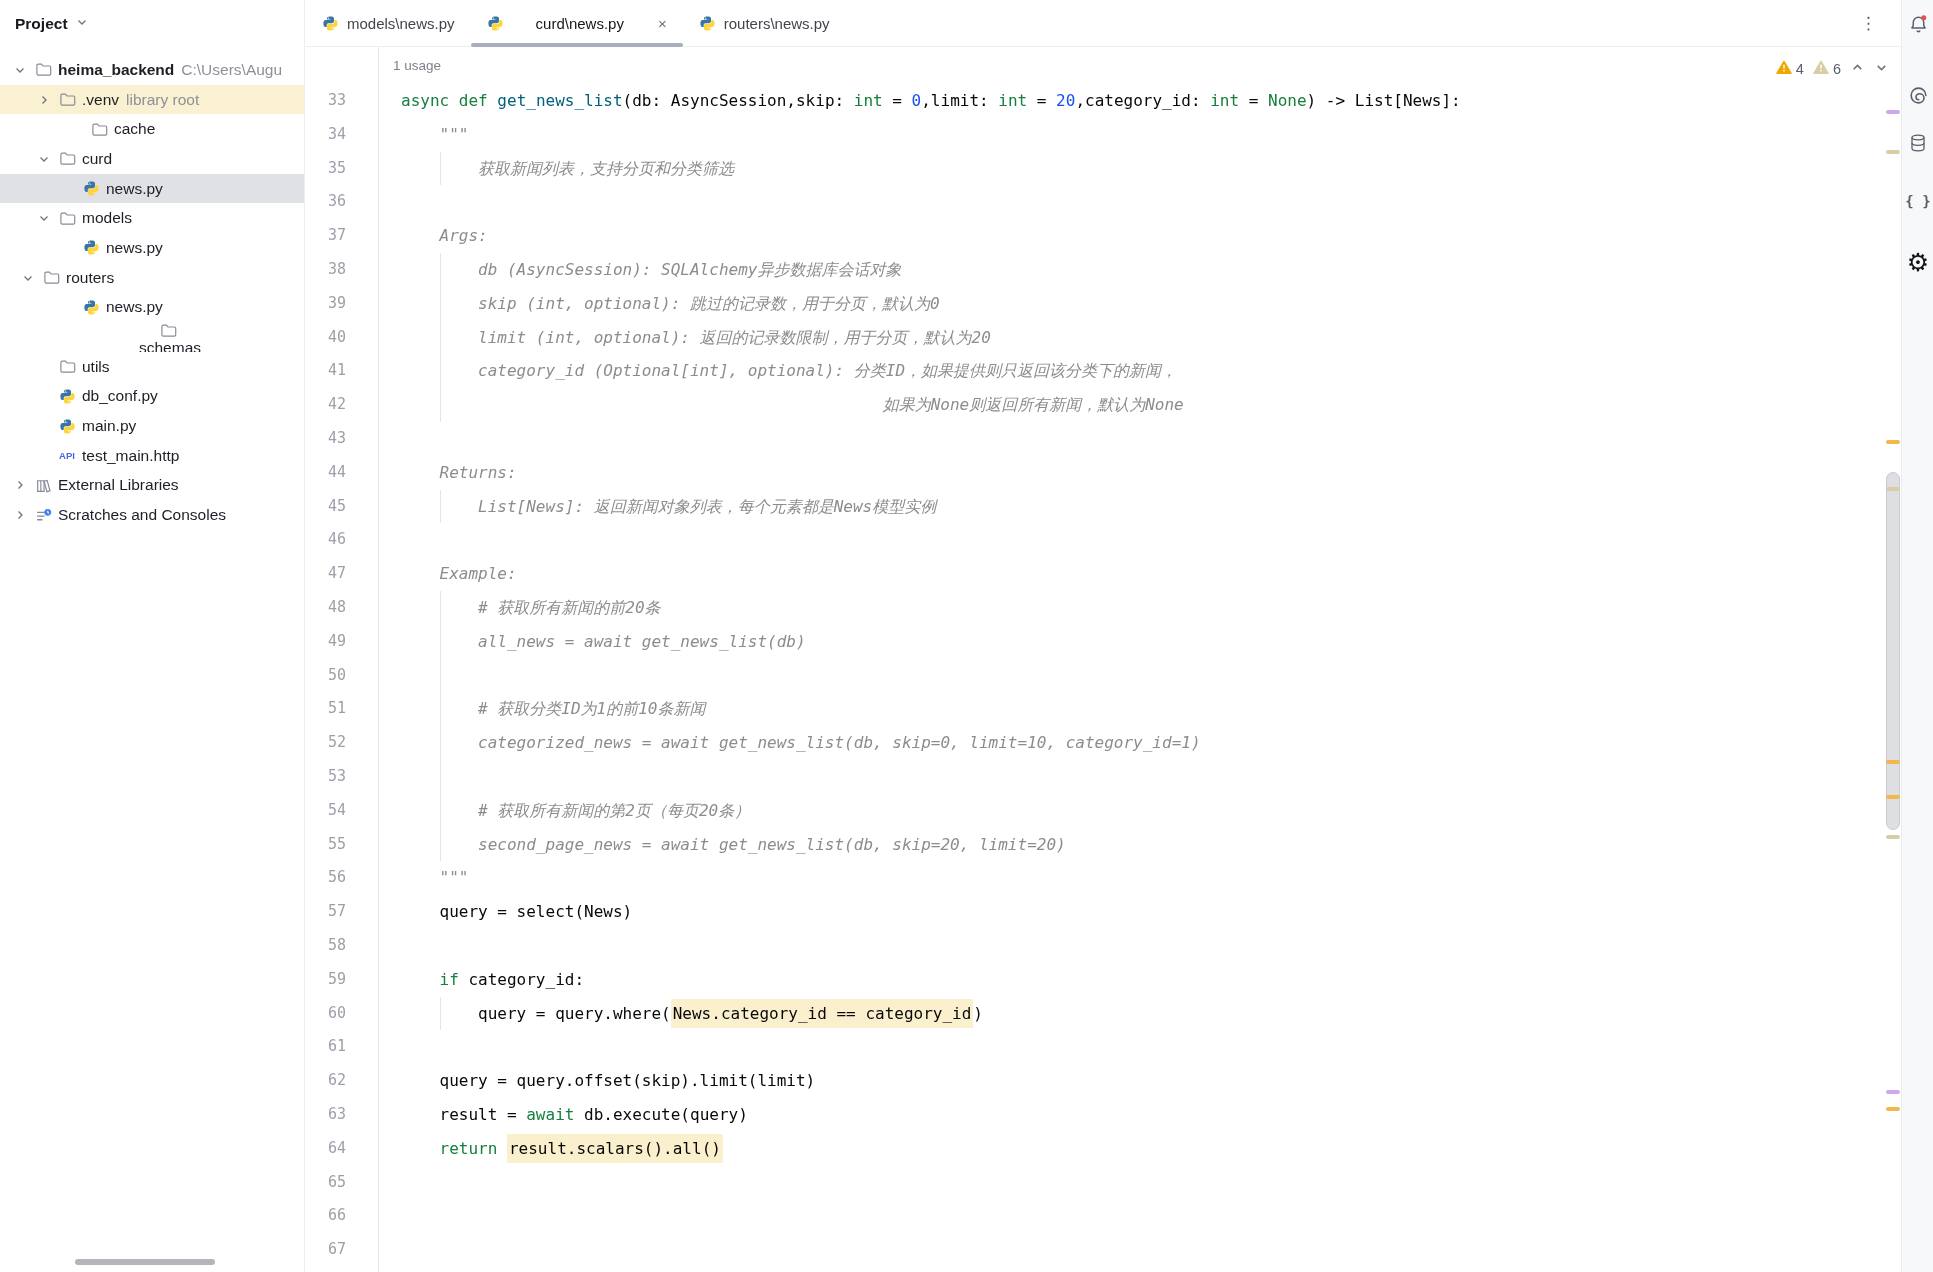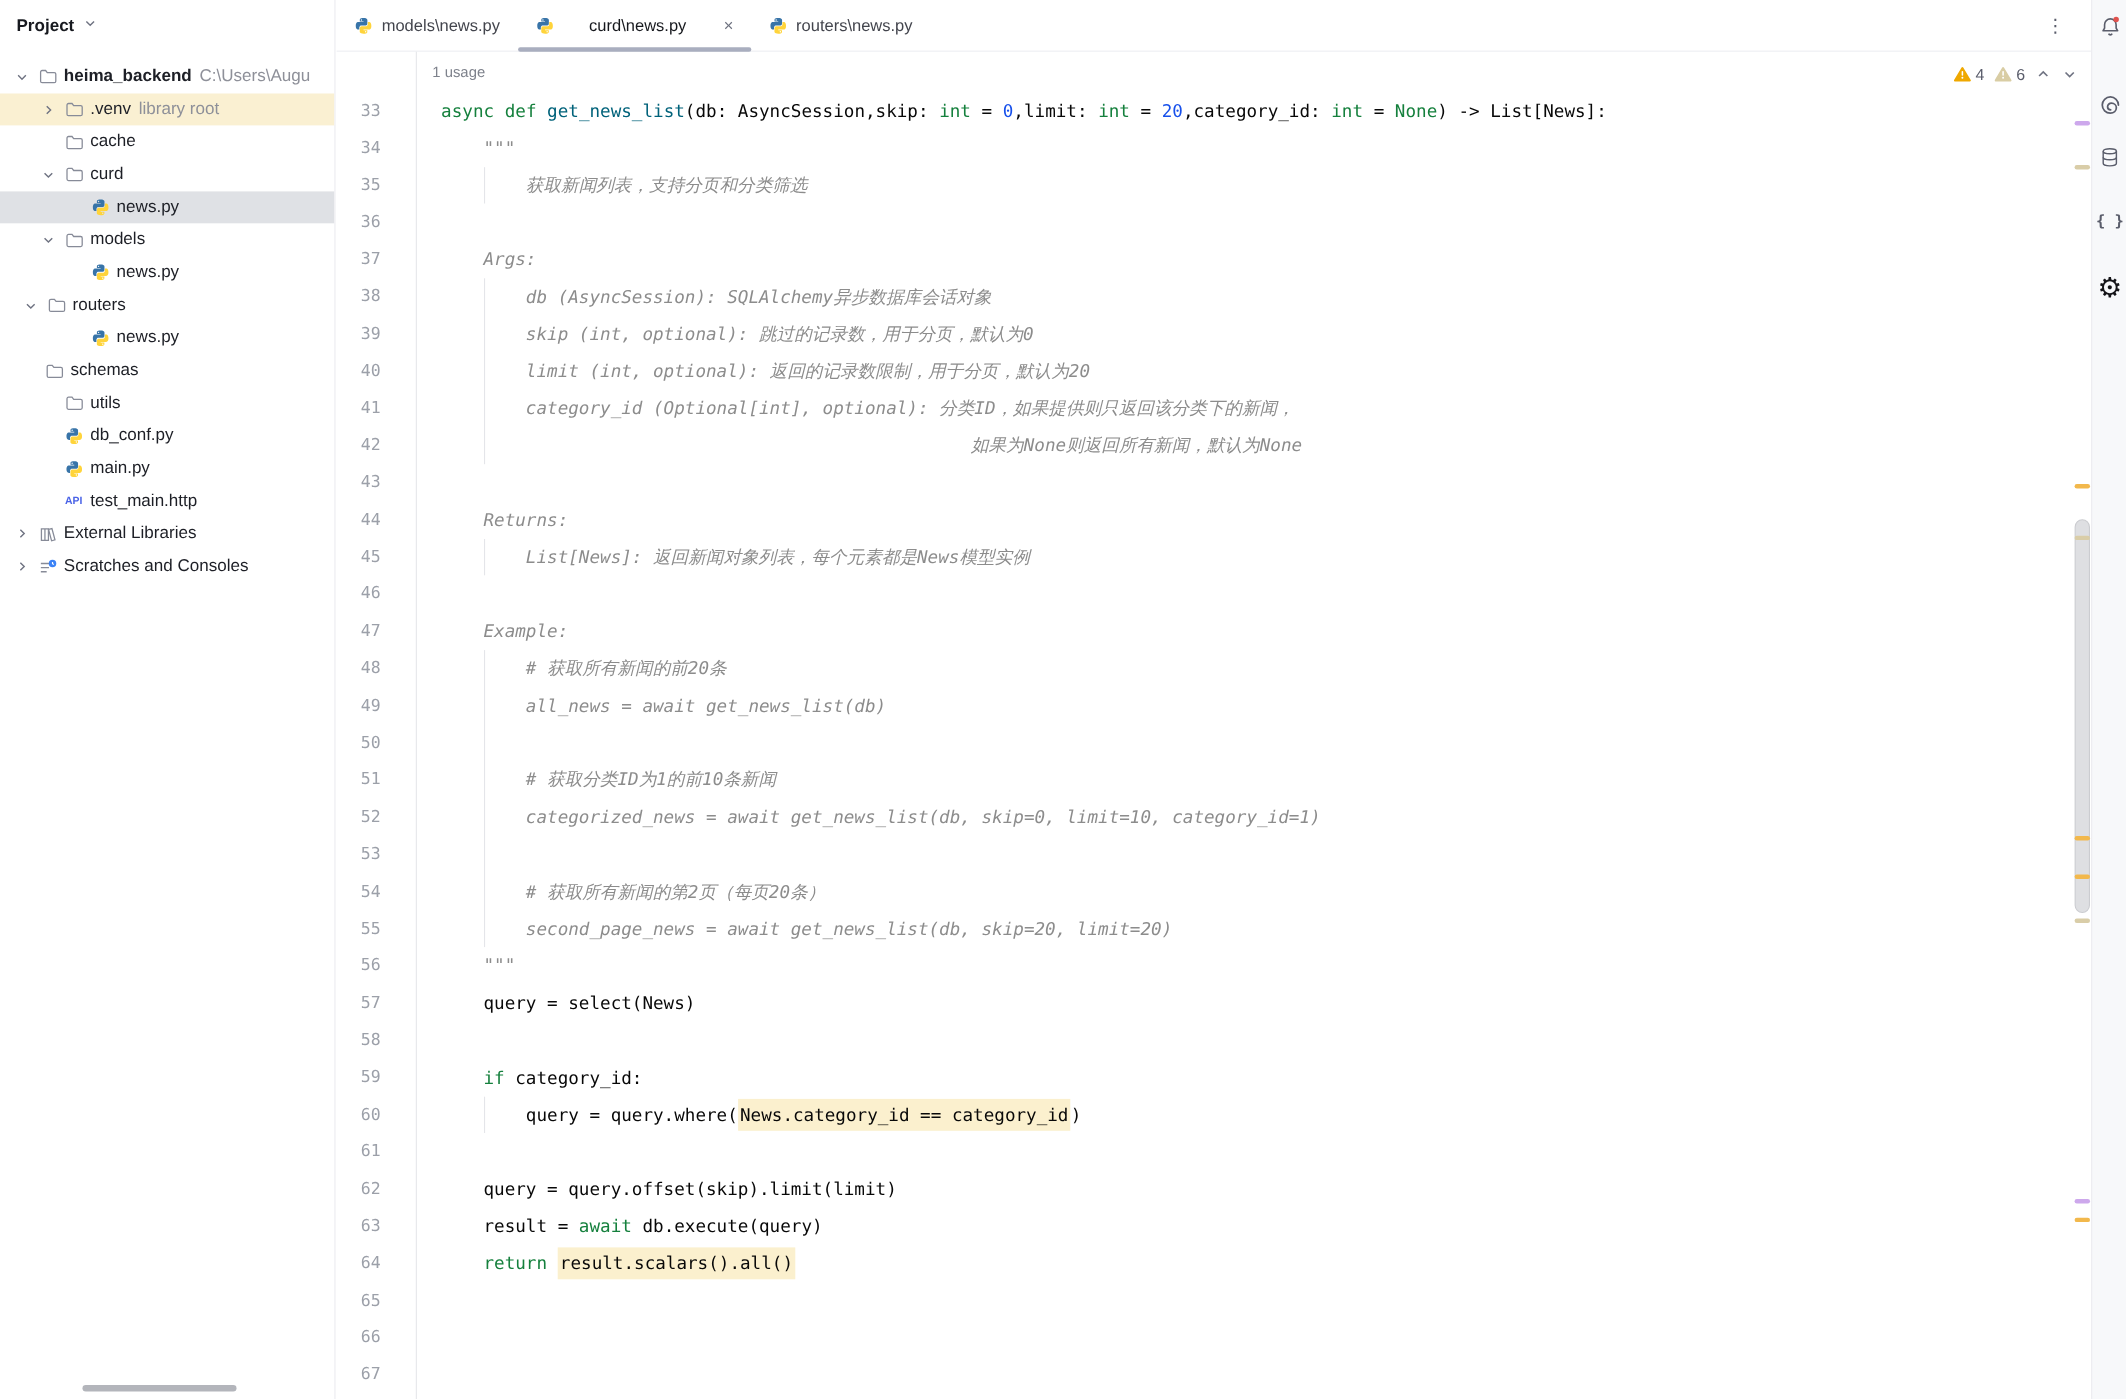--- a/index.html
+++ b/index.html
@@ -108,21 +108,21 @@
             </svg>
           </span>
           <span class="icon-slot">
             <svg width="17" height="17" viewBox="0 0 16 16" fill="none">
               <path d="M1.8 4.2c0-.7.6-1.3 1.3-1.3h3l1.4 1.8h6c.7 0 1.3.6 1.3 1.3v6c0 .7-.6 1.3-1.3 1.3H3.1c-.7 0-1.3-.6-1.3-1.3V4.2z" stroke="#878B98" stroke-width="1.1"></path>
             </svg>
           </span>
           <span class="tree-label">.venv</span>
           <span class="tree-dim">library root</span>
         </div>
-        <div class="tree-row" style="padding-left: 32px;">
+        <div class="tree-row" style="padding-left: 32px; margin-left: 32px;">
           <span class="chev-slot"></span>
           <span class="icon-slot">
             <svg width="17" height="17" viewBox="0 0 16 16" fill="none">
               <path d="M1.8 4.2c0-.7.6-1.3 1.3-1.3h3l1.4 1.8h6c.7 0 1.3.6 1.3 1.3v6c0 .7-.6 1.3-1.3 1.3H3.1c-.7 0-1.3-.6-1.3-1.3V4.2z" stroke="#878B98" stroke-width="1.1"></path>
             </svg>
           </span>
           <span class="tree-label">cache</span>
         </div>
         <div class="tree-row" style="padding-left: 32px;">
           <span class="chev-slot">
@@ -186,21 +186,21 @@
         <div class="tree-row" style="padding-left: 56px;">
           <span class="chev-slot"></span>
           <span class="icon-slot">
             <svg width="17" height="17" viewBox="0 0 24 24">
               <path fill="#3874A8" d="M11.9 2c-5 0-4.7 2.2-4.7 2.2v2.3h4.8v.7H5.3S2 6.8 2 11.9s2.9 4.9 2.9 4.9h1.7v-2.4s-.1-2.9 2.8-2.9h4.8s2.7.1 2.7-2.6V4.6S17.3 2 11.9 2zM9.3 3.5a.9.9 0 1 1 0 1.8.9.9 0 0 1 0-1.8z"></path>
               <path fill="#FFD43B" d="M12.1 22c5 0 4.7-2.2 4.7-2.2v-2.3H12v-.7h6.7s3.3.4 3.3-4.7-2.9-4.9-2.9-4.9h-1.7v2.4s.1 2.9-2.8 2.9H9.8s-2.7-.1-2.7 2.6v4.3S6.7 22 12.1 22zm2.6-1.5a.9.9 0 1 1 0-1.8.9.9 0 0 1 0 1.8z"></path>
             </svg>
           </span>
           <span class="tree-label">news.py</span>
         </div>
-        <div class="tree-row" style="padding-left: 14px;">
+        <div class="tree-row" style="padding-left: 32px; flex-direction: column;">
           <span class="chev-slot"></span>
           <span class="icon-slot">
             <svg width="17" height="17" viewBox="0 0 16 16" fill="none">
               <path d="M1.8 4.2c0-.7.6-1.3 1.3-1.3h3l1.4 1.8h6c.7 0 1.3.6 1.3 1.3v6c0 .7-.6 1.3-1.3 1.3H3.1c-.7 0-1.3-.6-1.3-1.3V4.2z" stroke="#878B98" stroke-width="1.1"></path>
             </svg>
           </span>
           <span class="tree-label">schemas</span>
         </div>
         <div class="tree-row" style="padding-left: 32px;">
           <span class="chev-slot"></span>

